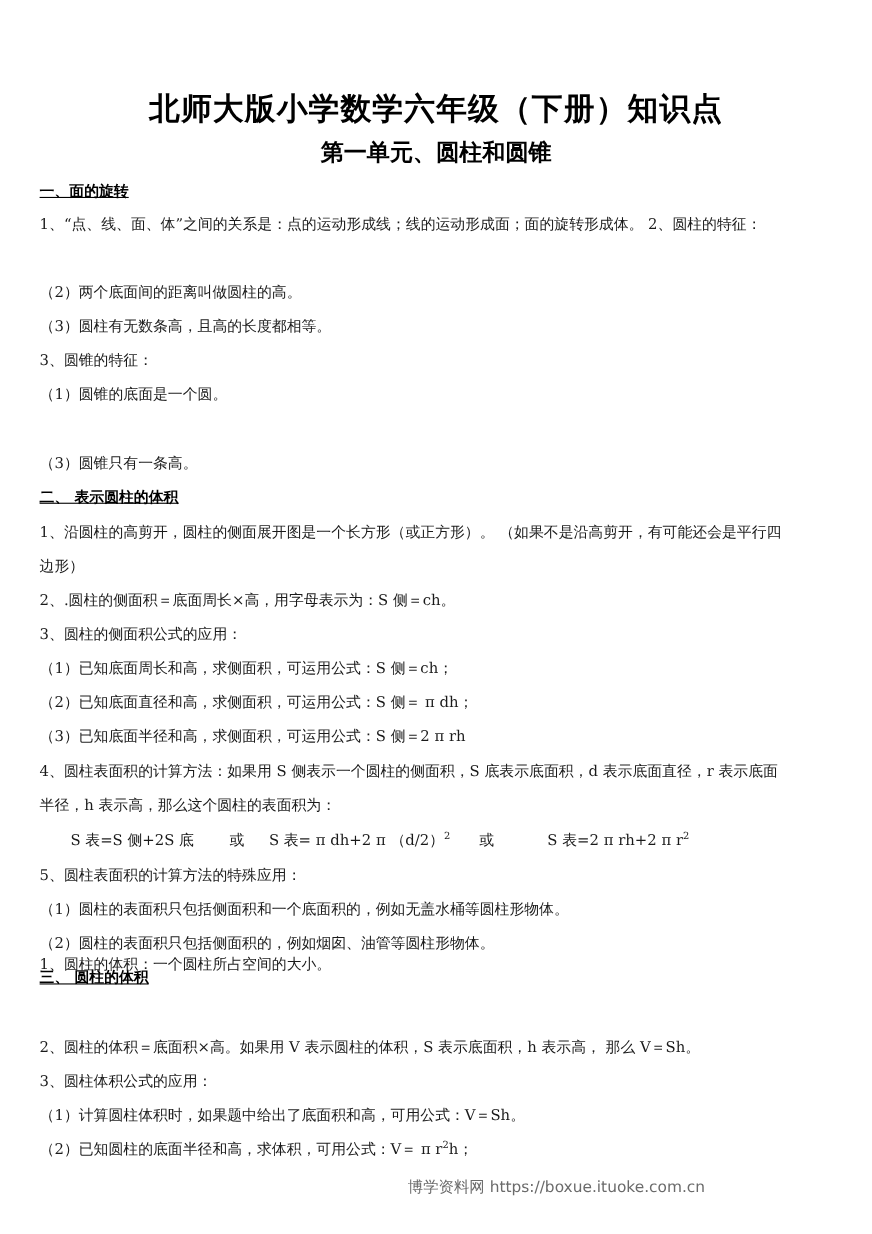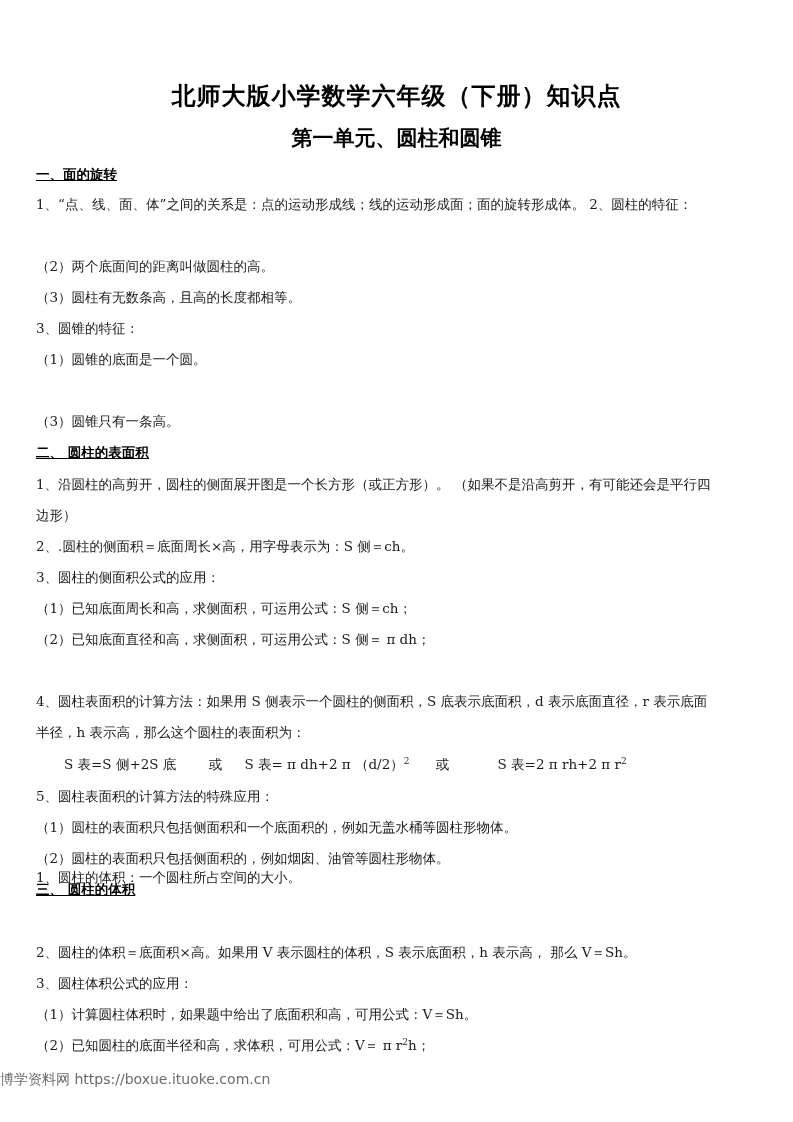--- a/index.html
+++ b/index.html
@@ -1,55 +1,56 @@
 <!DOCTYPE html>
 <html><head>
 <meta charset="utf-8">
 <style>
   html, body { margin: 0; padding: 0; background: #ffffff; }
   body { width: 793px; height: 1122px; position: relative; overflow: hidden;
          font-family: "DejaVu Serif", "Liberation Serif", serif; color: #111; }
   .page { position: absolute; left: 0; top: 0; width: 793px; height: 1122px; }
   .title { position: absolute; left: 0; width: 793px; text-align: center;
            font-weight: bold; color: #000; }
-  .title-main { top: 80px; font-size: 24px; letter-spacing: 1px; font-family: "DejaVu Serif", serif; }
+  .title-main { top: 80px; font-size: 28px; letter-spacing: 1px; font-family: "DejaVu Serif", serif; }
   .title-sub { top: 124px; font-size: 21px; font-family: "DejaVu Sans", "Liberation Sans", sans-serif; }
   .line { position: absolute; left: 36px; right: 36px; font-size: 13.5px; line-height: 18px;
           white-space: nowrap; color: #1a1a1a; }
   .heading { font-family: "DejaVu Sans", "Liberation Sans", sans-serif; font-weight: bold;
              font-size: 13.5px; color: #000; text-decoration: underline; }
   .formula { left: 64px; }
   .formula span { display: inline-block; }
   .sup { font-size: 9px; vertical-align: super; line-height: 0; }
-  .footer { position: absolute; top: 1071px; left: 0; width: 641px; text-align: left;
+  .footer { position: absolute; top: 1071px; left: 0; width: 641px; text-align: right;
             font-family: "DejaVu Sans", "Liberation Sans", sans-serif; font-size: 14px; color: #6b6b6b; }
 </style>
 </head>
 <body>
 
 <div class="page">
 
   <div class="title title-main">北师大版小学数学六年级（下册）知识点</div>
   <div class="title title-sub">第一单元、圆柱和圆锥</div>
 
   <div class="line heading" style="top:165px">一、面的旋转</div>
   <div class="line" style="top:195px">1、“点、线、面、体”之间的关系是：点的运动形成线；线的运动形成面；面的旋转形成体。 2、圆柱的特征：</div>
   <div class="line" style="top:257px">（2）两个底面间的距离叫做圆柱的高。</div>
   <div class="line" style="top:288px">（3）圆柱有无数条高，且高的长度都相等。</div>
   <div class="line" style="top:319px">3、圆锥的特征：</div>
   <div class="line" style="top:350px">（1）圆锥的底面是一个圆。</div>
   <div class="line" style="top:412px">（3）圆锥只有一条高。</div>
 
-  <div class="line heading" style="top:443px">二、  圆柱的表面积</div>
+  <div class="line heading" style="top:443px">二、  表示圆柱的体积</div>
   <div class="line" style="top:475px">1、沿圆柱的高剪开，圆柱的侧面展开图是一个长方形（或正方形）。 （如果不是沿高剪开，有可能还会是平行四</div>
   <div class="line" style="top:506px">边形）</div>
   <div class="line" style="top:537px">2、.圆柱的侧面积＝底面周长×高，用字母表示为：S 侧＝ch。</div>
   <div class="line" style="top:568px">3、圆柱的侧面积公式的应用：</div>
   <div class="line" style="top:599px">（1）已知底面周长和高，求侧面积，可运用公式：S 侧＝ch；</div>
   <div class="line" style="top:630px">（2）已知底面直径和高，求侧面积，可运用公式：S 侧＝ π dh；</div>
+  <div class="line" style="top:661px">（3）已知底面半径和高，求侧面积，可运用公式：S 侧＝2 π rh</div>
   <div class="line" style="top:692px">4、圆柱表面积的计算方法：如果用 S 侧表示一个圆柱的侧面积，S 底表示底面积，d 表示底面直径，r 表示底面</div>
   <div class="line" style="top:723px">半径，h 表示高，那么这个圆柱的表面积为：</div>
 
   <div class="line formula" style="top:755px">
     <span>S 表=S 侧+2S 底</span>
     <span style="margin-left:28px">或</span>
     <span style="margin-left:18px"><span>S 表= π dh+2 π （d/2）</span><span class="sup">2</span></span>
     <span style="margin-left:22px">或</span>
     <span style="margin-left:44px"><span>S 表=2 π rh+2 π r</span><span class="sup">2</span></span>
   </div>

